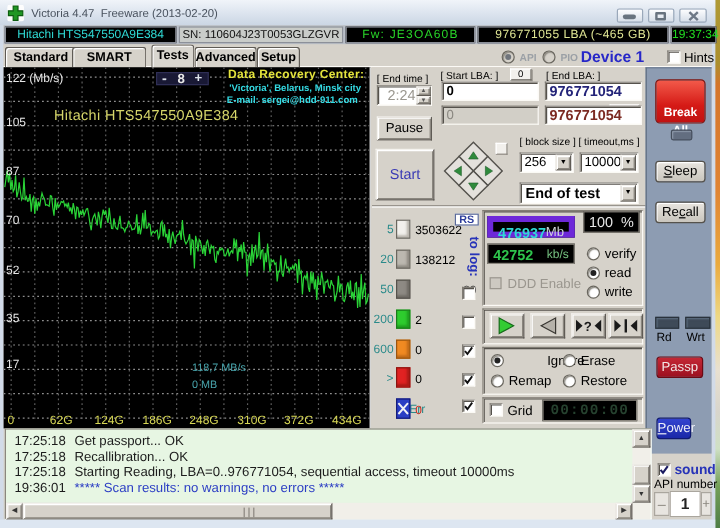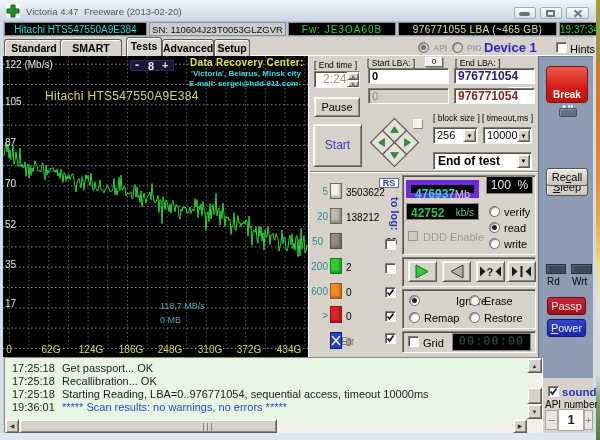--- a/index.html
+++ b/index.html
@@ -181,21 +181,21 @@
 <div class="abs" style="left:310px;top:172px;width:228px;height:1px;background:#fff;"></div>
 
 <div class="abs" style="left:379px;top:178px;width:20px;height:10px;background:#fff;border:1px solid #5a6a9a;color:#2c3c9c;font-size:9px;font-weight:bold;text-align:center;line-height:9px;">RS</div>
 
 <div class="abs" style="left:312px;top:186px;width:16px;text-align:right;color:#2a8a8a;font-size:10px;">5</div>
 <div class="abs" style="left:330px;top:183px;width:12px;height:16px;background:#f2f0ec;border:1px solid #6a675f;box-shadow:inset -2px -2px 2px #b8b4ac;"></div>
 <div class="abs" style="left:346px;top:187px;font-size:10px;">3503622</div>
 <div class="abs" style="left:312px;top:211px;width:16px;text-align:right;color:#2a8a8a;font-size:10px;">20</div>
 <div class="abs" style="left:330px;top:208px;width:12px;height:16px;background:#bcb8b0;border:1px solid #6a675f;box-shadow:inset -2px -2px 2px #8e8a82;"></div>
 <div class="abs" style="left:346px;top:212px;font-size:10px;">138212</div>
-<div class="abs" style="left:312px;top:236px;width:16px;color:#2a8a8a;font-size:10px;">50</div>
+<div class="abs" style="left:312px;top:236px;width:16px;text-align:right;color:#2a8a8a;font-size:10px;">50</div>
 <div class="abs" style="left:330px;top:233px;width:12px;height:16px;background:#8e8a84;border:1px solid #55524c;box-shadow:inset -2px -2px 2px #6e6a64;"></div>
 <div class="abs" style="left:346px;top:237px;font-size:10px;margin-left:40px;">80</div>
 <div class="abs cb" style="left:385px;top:239px;"></div>
 <div class="abs" style="left:308px;top:261px;width:20px;text-align:right;color:#2a8a8a;font-size:10px;">200</div>
 <div class="abs" style="left:330px;top:258px;width:12px;height:16px;background:#2ecc2e;border:1px solid #1a7a1a;box-shadow:inset -2px -2px 2px #1f9e1f;"></div>
 <div class="abs" style="left:346px;top:262px;font-size:10px;">2</div>
 <div class="abs cb" style="left:385px;top:263px;"></div>
 <div class="abs" style="left:308px;top:286px;width:20px;text-align:right;color:#2a8a8a;font-size:10px;">600</div>
 <div class="abs" style="left:330px;top:283px;width:12px;height:16px;background:#f08a22;border:1px solid #9a5510;box-shadow:inset -2px -2px 2px #c06a18;"></div>
 <div class="abs" style="left:346px;top:287px;font-size:10px;">0</div>
@@ -276,28 +276,28 @@
 <div class="abs" style="left:484px;top:312px;">Restore</div>
 
 <div class="abs sunken" style="left:402px;top:331px;width:134px;height:22px;background:#d6d2ca;"></div>
 <div class="abs cb" style="left:408px;top:336px;"></div>
 <div class="abs" style="left:423px;top:337px;">Grid</div>
 <div class="abs led" style="left:452px;top:333px;width:79px;height:18px;border:1px solid #8a867e;color:#26422f;font-family:Liberation Mono,monospace;font-weight:bold;font-size:12px;text-align:center;line-height:16px;letter-spacing:1px;">00:00:00</div>
 
 <div class="abs" style="left:538px;top:56px;width:55px;height:322px;background:#8d9cb2;border-left:1px solid #5d6c80;border-top:1px solid #6d7c92;"></div>
 <div class="abs" style="left:546px;top:66px;width:42px;height:37px;background:linear-gradient(#f25a4a,#d51a16 60%,#c01212);border:1px solid #7c1410;border-radius:4px;color:#fff;font-weight:bold;font-size:10px;text-align:center;line-height:1.45;padding-top:21px;">Break<br>All</div>
 <div class="abs" style="left:559px;top:108px;width:18px;height:9px;background:#636e80;border:1px solid #454e5c;border-radius:2px;box-shadow:inset 1px 1px 1px #8c97a8;"></div>
-<div class="abs" style="left:546px;top:134px;width:42px;height:18px;background:linear-gradient(#e8e5df,#c9c5bd);border:1px solid #55524c;border-radius:3px;box-shadow:inset 1px 1px 0 #fff;text-align:center;line-height:16px;margin-top:44px;"><u>S</u>leep</div>
+<div class="abs" style="left:546px;top:134px;width:42px;height:18px;background:linear-gradient(#e8e5df,#c9c5bd);border:1px solid #55524c;border-radius:3px;box-shadow:inset 1px 1px 0 #fff;text-align:center;line-height:16px;"><u>S</u>leep</div>
 <div class="abs" style="left:546px;top:168px;width:42px;height:18px;background:linear-gradient(#e8e5df,#c9c5bd);border:1px solid #55524c;border-radius:3px;box-shadow:inset 1px 1px 0 #fff;text-align:center;line-height:16px;">Re<u>c</u>all</div>
 <div class="abs" style="left:546px;top:264px;width:20px;height:10px;background:#3e4a58;border:1px solid #2a323c;box-shadow:inset 1px 1px 1px #5a6a7c;"></div>
 <div class="abs" style="left:571px;top:264px;width:21px;height:10px;background:#3e4a58;border:1px solid #2a323c;box-shadow:inset 1px 1px 1px #5a6a7c;"></div>
 <div class="abs" style="left:547px;top:276px;font-size:10px;">Rd</div>
 <div class="abs" style="left:572px;top:276px;font-size:10px;">Wrt</div>
 <div class="abs" style="left:547px;top:297px;width:39px;height:18px;background:linear-gradient(#c42836,#9c1020);border:1px solid #6a0a14;border-radius:3px;color:#f2e6e6;text-align:center;line-height:16px;">Passp</div>
-<div class="abs" style="left:547px;top:319px;width:39px;height:18px;background:linear-gradient(#3344d0,#1a28a8);border:1px solid #101a70;border-radius:3px;color:#eceef8;text-align:center;line-height:16px;"><u>P</u>ower</div>
+<div class="abs" style="left:547px;top:348px;width:29px;height:18px;background:linear-gradient(#3344d0,#1a28a8);border:1px solid #101a70;border-radius:3px;color:#eceef8;text-align:center;line-height:16px;"><u>P</u>ower</div>
 
 <div class="abs cb" style="left:548px;top:386px;">
     <svg width="9" height="9" viewBox="0 0 9 9" style="position:absolute;left:0;top:0;">
       <path d="M1.5 4.5l2 2.5 4-5.5" fill="none" stroke="#1a1a60" stroke-width="1.8"></path>
     </svg>
   </div>
 <div class="abs" style="left:562px;top:386px;font-size:11.5px;font-weight:bold;color:#2733b8;">sound</div>
 <div class="abs" style="left:545px;top:399px;font-size:10px;">API number</div>
 <div class="abs" style="left:545px;top:410px;width:13px;height:20px;background:#e8e5e0;border:1px solid #aaa69e;color:#8a867e;text-align:center;line-height:18px;font-size:12px;">–</div>
 <div class="abs" style="left:558px;top:409px;width:26px;height:22px;background:#fff;border:1px solid #aaa69e;color:#222;text-align:center;line-height:20px;font-size:13px;font-weight:bold;">1</div>

